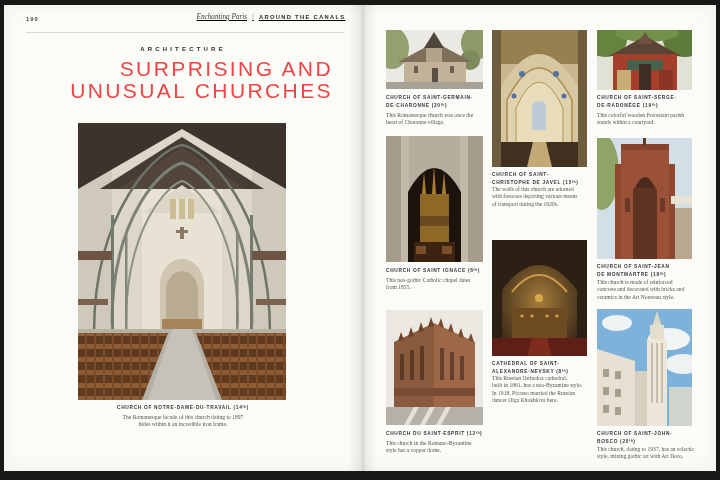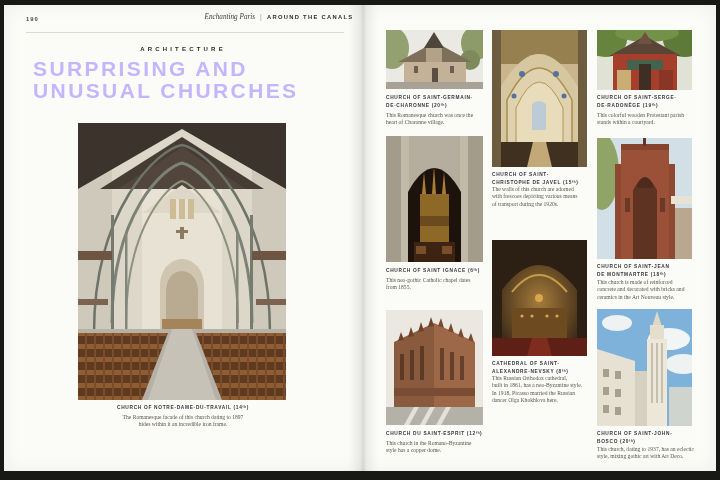--- a/index.html
+++ b/index.html
@@ -4,29 +4,29 @@
 <style>
   html,body{margin:0;padding:0}
   body{width:720px;height:480px;position:relative;overflow:hidden;background:#181817;
        font-family:"Liberation Sans",sans-serif;}
   .spread{position:absolute;left:4px;top:5px;width:712px;height:466px;background:#fbfbf8;
           box-shadow:inset 0 0 20px rgba(0,0,0,.05);}
   .gutter{position:absolute;left:348px;top:5px;width:30px;height:466px;
           background:linear-gradient(90deg,rgba(0,0,0,0) 0%,rgba(0,0,0,.07) 40%,rgba(0,0,0,.14) 50%,rgba(0,0,0,.06) 62%,rgba(0,0,0,0) 100%);}
   .abs{position:absolute;}
   .pagenum{left:26px;top:16px;font-size:5.8px;font-weight:bold;letter-spacing:1px;color:#46464a;}
-  .runhead{left:204px;top:13px;width:150px;display:flex;justify-content:center;align-items:baseline;gap:5px;}
+  .runhead{left:196px;top:13px;width:150px;display:flex;justify-content:center;align-items:baseline;gap:5px;text-decoration:underline;}
   .rh-book{font-family:"Liberation Serif",serif;font-style:italic;font-size:7.2px;color:#3a3a3a;}
   .rh-div{font-size:7px;color:#9a9a9a;font-weight:200;}
   .rh-sec{font-size:5.8px;font-weight:bold;letter-spacing:1.3px;color:#2d2d2f;}
   .rule{left:26px;top:32px;width:318px;height:1px;background:#dcd9d3;}
   .eyebrow{left:83px;top:46px;width:200px;text-align:center;font-size:6px;font-weight:bold;
            letter-spacing:3.2px;color:#2b2b2d;}
-  .title{left:33px;top:58px;width:300px;text-align:left;font-size:21px;font-weight:bold;
-         letter-spacing:2.4px;line-height:21.5px;color:#c4b5fd;white-space:pre;}
+  .title{left:33px;top:58px;width:300px;text-align:right;font-size:21px;font-weight:normal;
+         letter-spacing:2.4px;line-height:21.5px;color:#ef4444;white-space:pre;}
   .ph{position:absolute;overflow:hidden;background:#ccc;}
   .ph svg{display:block;width:100%;height:100%;}
   .cap-h{position:absolute;font-size:4.8px;font-weight:bold;letter-spacing:.7px;
          line-height:7.5px;color:#33363c;white-space:pre;}
   .cap-b{position:absolute;font-family:"Liberation Serif",serif;font-size:5.6px;
          line-height:7.4px;color:#59564d;white-space:pre;}
   .ctr{text-align:center;width:300px;left:33px;}
 </style>
 </head>
 <body>

